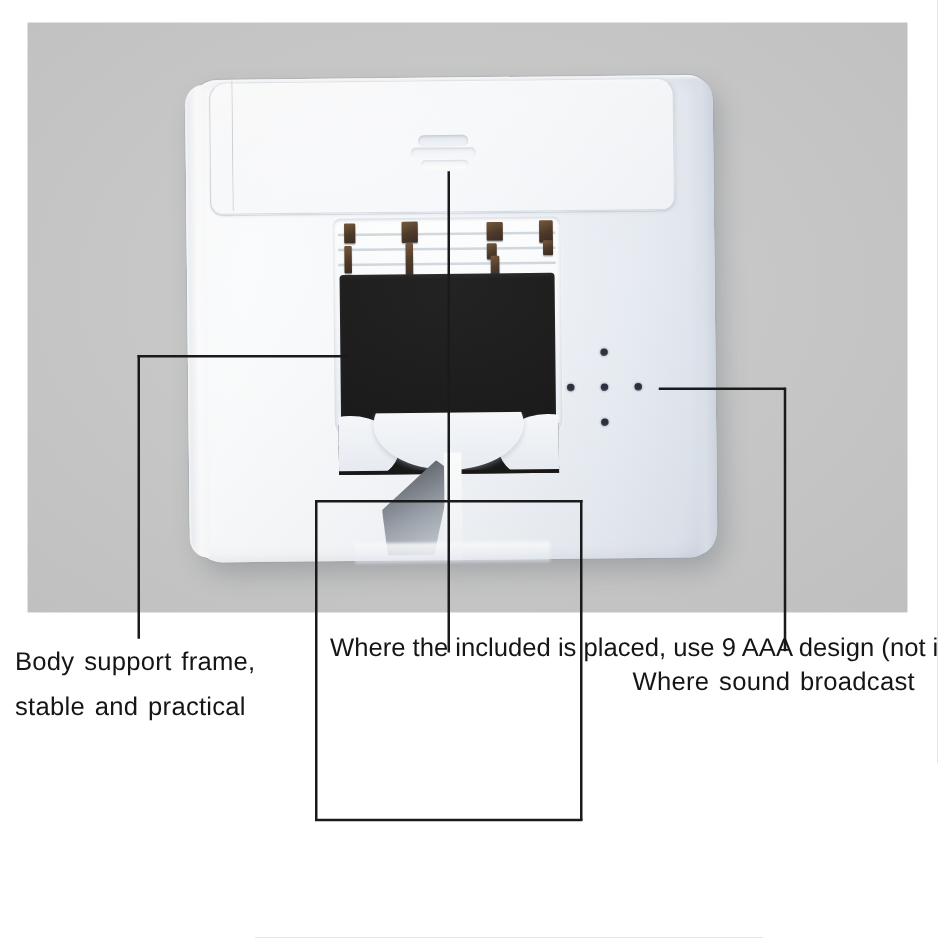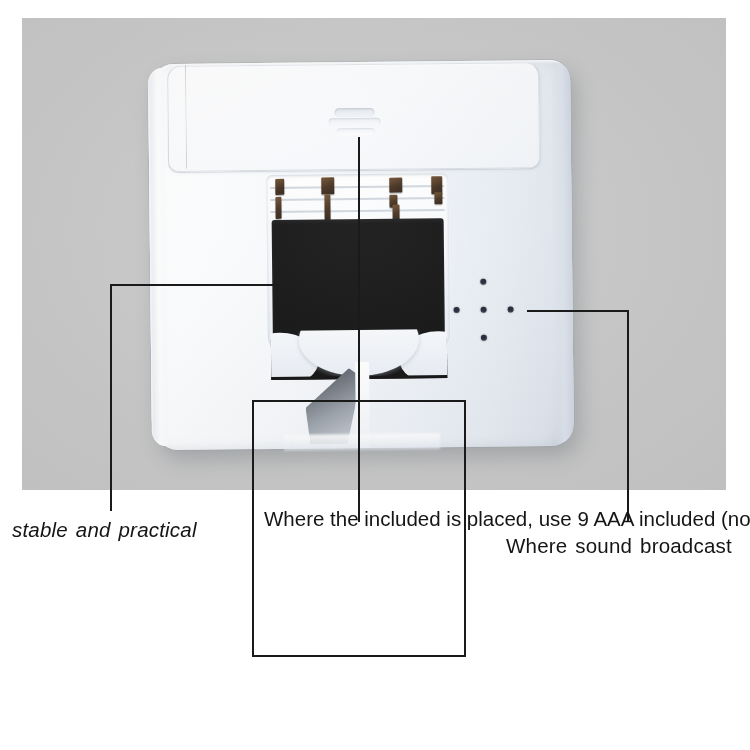--- a/index.html
+++ b/index.html
@@ -211,21 +211,21 @@
 
   
   .caption{
     position:absolute;
     color:#151515;
     font-size:20.5px;
     line-height:36px;
     letter-spacing:.2px;
     white-space:nowrap;
   }
-  .caption .ln2{display:block;font-style:italic;}
+  .caption .ln2{display:block;}
   .caption.spaced{word-spacing:2px;}
   .mid-text{
     position:absolute;left:264px;top:500px;width:200px;
     color:#151515;font-size:20.5px;line-height:37px;white-space:nowrap;
   }
 
   .bottom-caption{
     position:absolute;left:0;top:694px;width:750px;
     text-align:center;
     color:#151515;font-size:20.5px;letter-spacing:.3px;word-spacing:3px;
@@ -300,27 +300,28 @@
 
   <div class="ln h" style="left:252px;top:400px;width:214px;"></div>
   <div class="ln v" style="left:252px;top:400px;height:256px;"></div>
   <div class="ln v" style="left:464px;top:400px;height:256px;"></div>
   <div class="ln h" style="left:252px;top:655px;width:214px;"></div>
 
   <div class="ln h" style="left:527px;top:310px;width:101px;"></div>
   <div class="ln v" style="left:627px;top:310px;height:211px;"></div>
 
   <div class="caption spaced" style="left:12px;top:512px;">
+    <span class="ln1">Body support frame,</span>
     <span class="ln2">stable and practical</span>
   </div>
 
   <div class="mid-text spaced">
     <span class="ln2">Where the included</span>
     <span class="ln2">is placed, use 9</span>
-    <span class="ln2">AAA included</span>
+    <span class="ln2">AAA design</span>
     <span class="ln2">(not included)</span>
   </div>
 
   <div class="caption spaced" style="left:506px;top:528px;">
     <span>Where sound broadcast</span>
   </div>
 
 
 </div>
 

